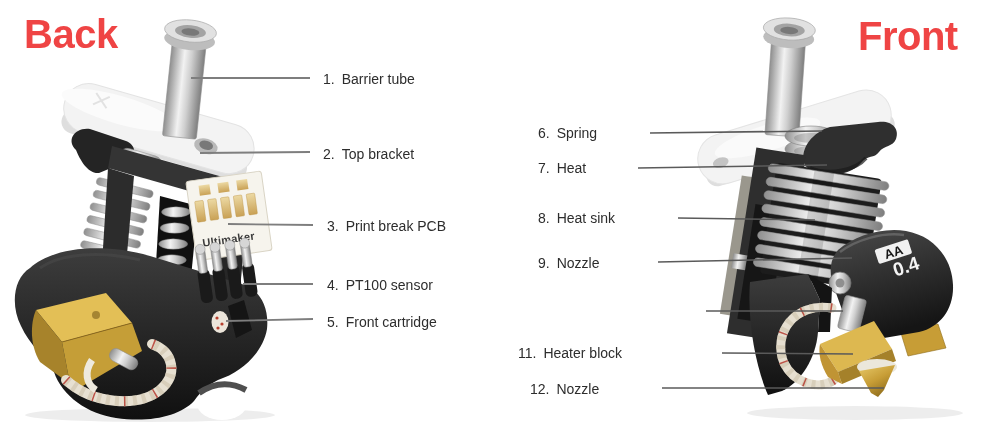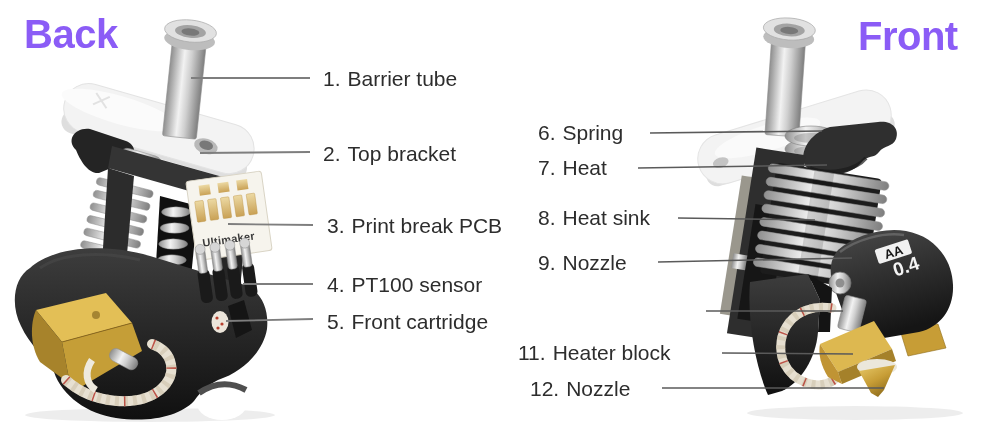--- a/index.html
+++ b/index.html
@@ -1,21 +1,21 @@
 <!DOCTYPE html>
 <html><head>
 <meta charset="utf-8">
 <style>
   html,body{margin:0;padding:0;background:#ffffff;}
   #canvas{position:relative;width:1000px;height:425px;background:#ffffff;overflow:hidden;
           font-family:"Liberation Sans","DejaVu Sans",sans-serif;}
-  .title{position:absolute;font-size:40px;font-weight:700;color:#8b5cf6;letter-spacing:-0.5px;line-height:1;}
+  .title{position:absolute;font-size:40px;font-weight:700;color:#ef4444;letter-spacing:-0.5px;line-height:1;}
   #title-back{left:24px;top:14px;}
   #title-front{left:858px;top:16px;}
-  .label{position:absolute;font-size:21px;color:#2d2d2d;line-height:22px;white-space:nowrap;}
+  .label{position:absolute;font-size:14px;color:#2d2d2d;line-height:22px;white-space:nowrap;}
   .label .num{margin-right:7px;}
   svg{position:absolute;left:0;top:0;}
   text{font-family:"Liberation Sans","DejaVu Sans",sans-serif;}
 </style>
 </head>
 <body>
 
 <div id="canvas">
 
   <svg width="1000" height="425" viewBox="0 0 1000 425">

